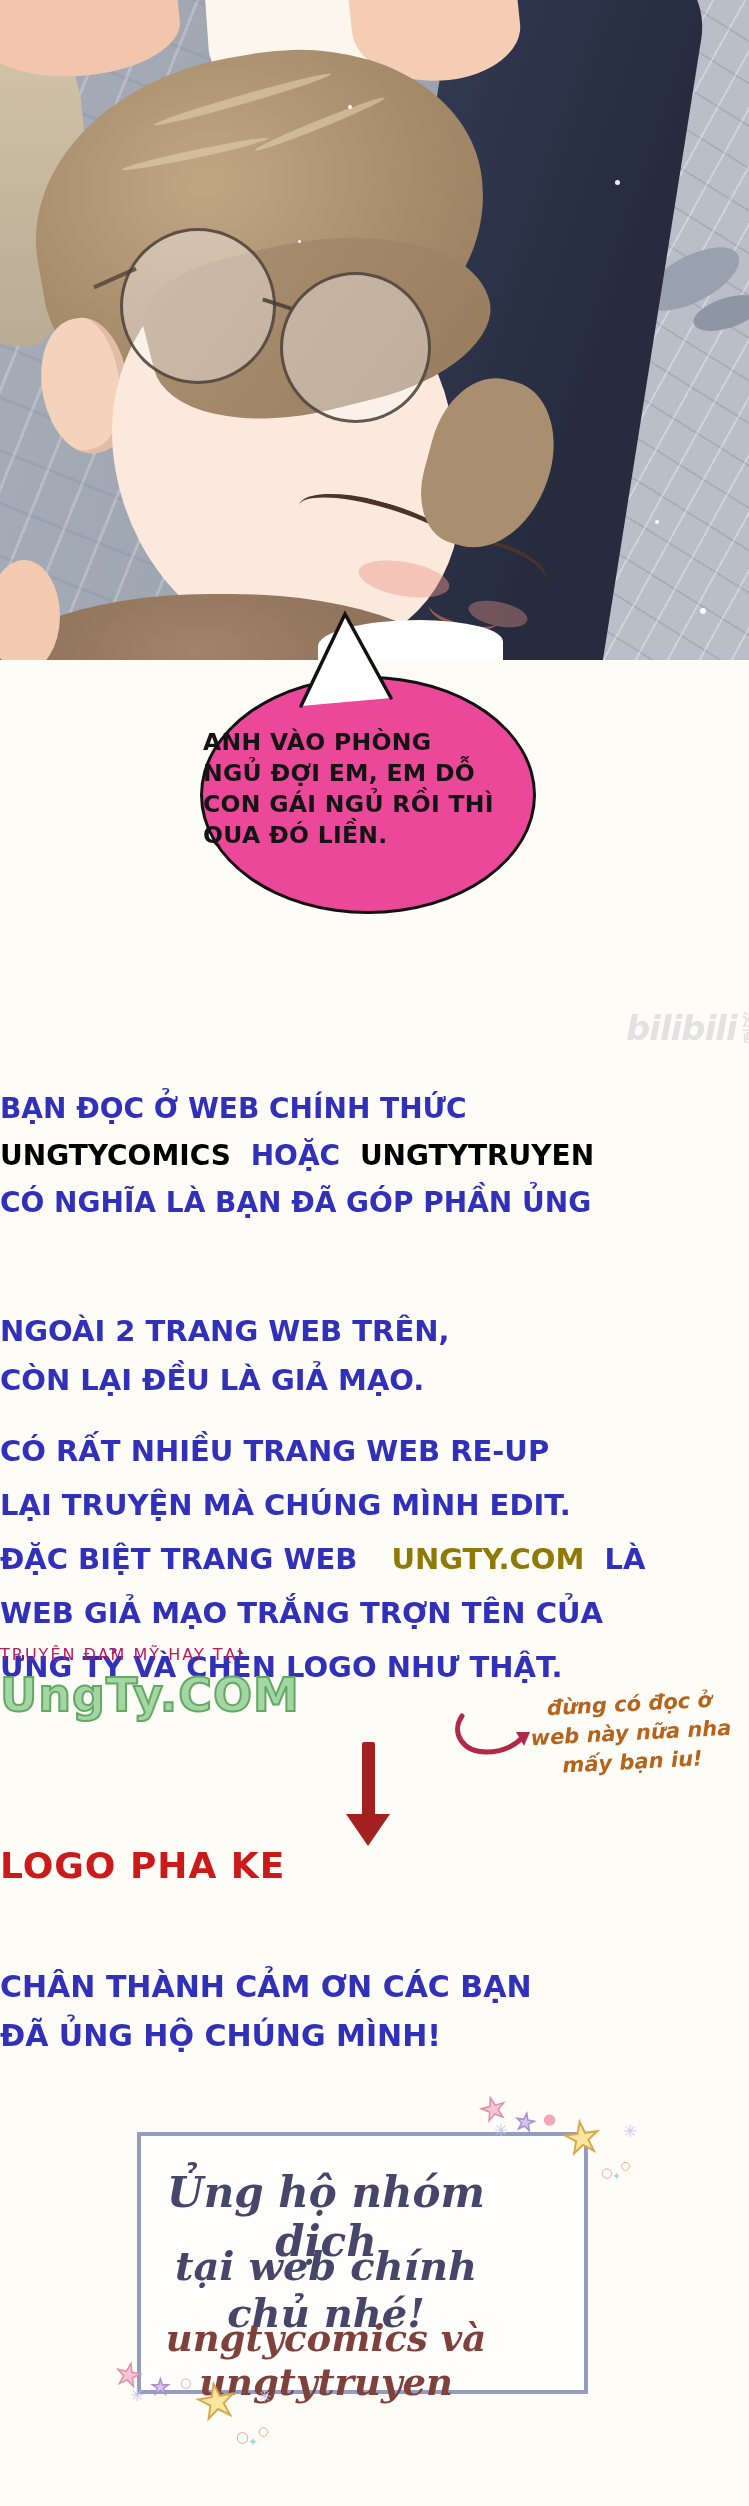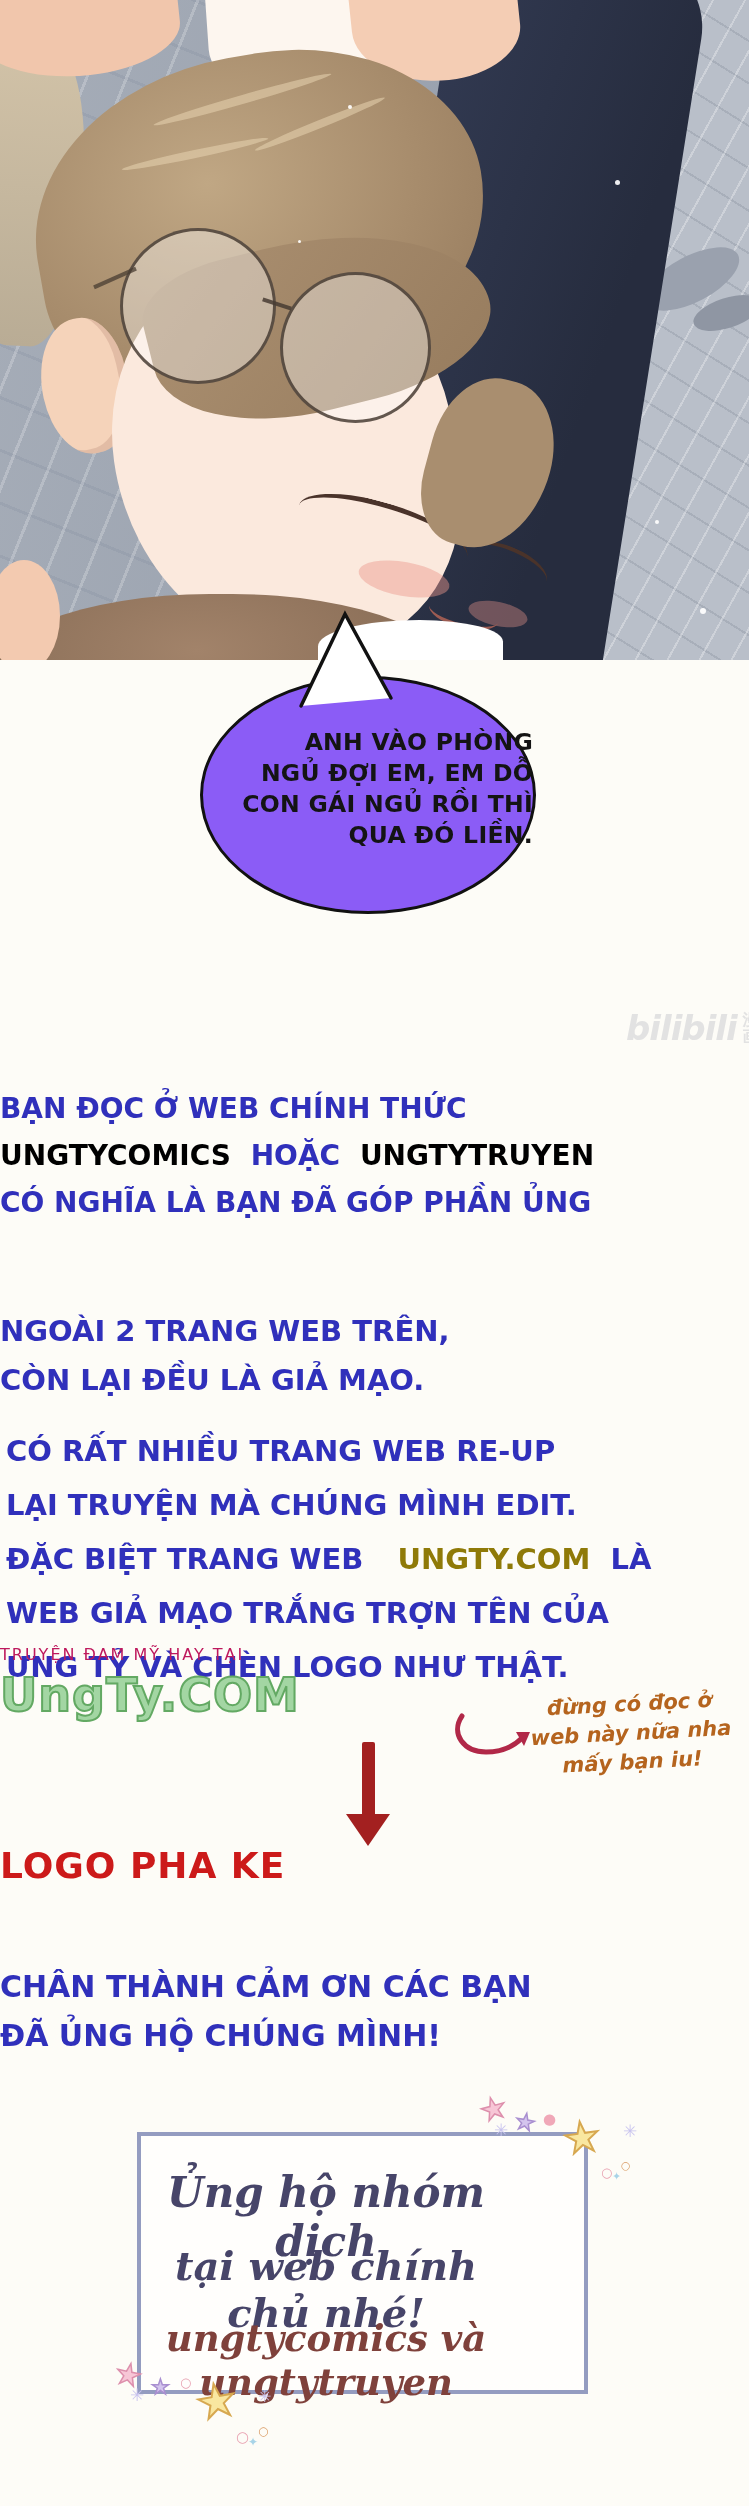--- a/index.html
+++ b/index.html
@@ -68,37 +68,37 @@
   .childskin{left:-12px;top:560px;width:72px;height:112px;border-radius:50%;background:#f3cab0;}
   .speck{border-radius:50%;background:rgba(255,255,255,.92);}
   .sp1{left:615px;top:180px;width:5px;height:5px;}
   .sp2{left:655px;top:520px;width:4px;height:4px;}
   .sp3{left:700px;top:608px;width:6px;height:6px;}
   .sp4{left:348px;top:105px;width:4px;height:4px;}
   .sp5{left:298px;top:240px;width:3px;height:3px;}
   .whitewedge{left:318px;top:620px;width:185px;height:48px;background:#ffffff;border-radius:55% 45% 0 0;}
 
   
-  #bubble{position:absolute;left:200px;top:676px;width:336px;height:238px;background:#8b5cf6;
-    border:3.5px solid #111;border-radius:50%;text-align:right;box-sizing:border-box;padding-top:48px;}
+  #bubble{position:absolute;left:200px;top:676px;width:336px;height:238px;background:#ec4899;
+    border:3.5px solid #111;border-radius:50%;text-align:left;box-sizing:border-box;padding-top:48px;}
   #bubble .ln{font-size:23.5px;line-height:31px;font-weight:700;color:#141414;letter-spacing:.3px;}
   #tail{position:absolute;left:295px;top:610px;width:120px;height:104px;}
 
   
   #watermark{position:absolute;left:626px;top:1008px;display:flex;align-items:center;gap:6px;color:#e2e2e2;}
   #watermark .brand{font-size:34px;font-weight:800;font-style:italic;letter-spacing:-1px;}
   #watermark .cjk{display:flex;flex-direction:column;font-size:16px;line-height:17px;font-weight:700;}
 
   
   .cm{position:absolute;left:0;right:0;text-align:left;font-weight:700;color:#3030bb;}
   .red{color:#000000;}
   .olive{color:#8f7a08;}
   #para-a{top:1085px;font-size:28px;line-height:47px;}
   #para-b{top:1307px;font-size:29px;line-height:49px;}
-  #para-c{top:1424px;font-size:29px;line-height:54px;padding-left:6px;}
+  #para-c{top:1424px;font-size:29px;line-height:54px;}
   #thanks{top:1962px;font-size:30px;line-height:49px;}
   .seg{display:inline-block;}
   .seg.mid{margin:0 10px;}
   .seg.pre{margin-right:24px;}
   .seg.post{margin-left:10px;}
 
   
   #tagline{top:1645px;font-size:16px;letter-spacing:2px;color:#be185d;font-weight:400;}
   #logosite{top:1668px;font-size:46px;font-weight:800;color:#a3d6a3;
     -webkit-text-stroke:2px #63a963;letter-spacing:1px;}

